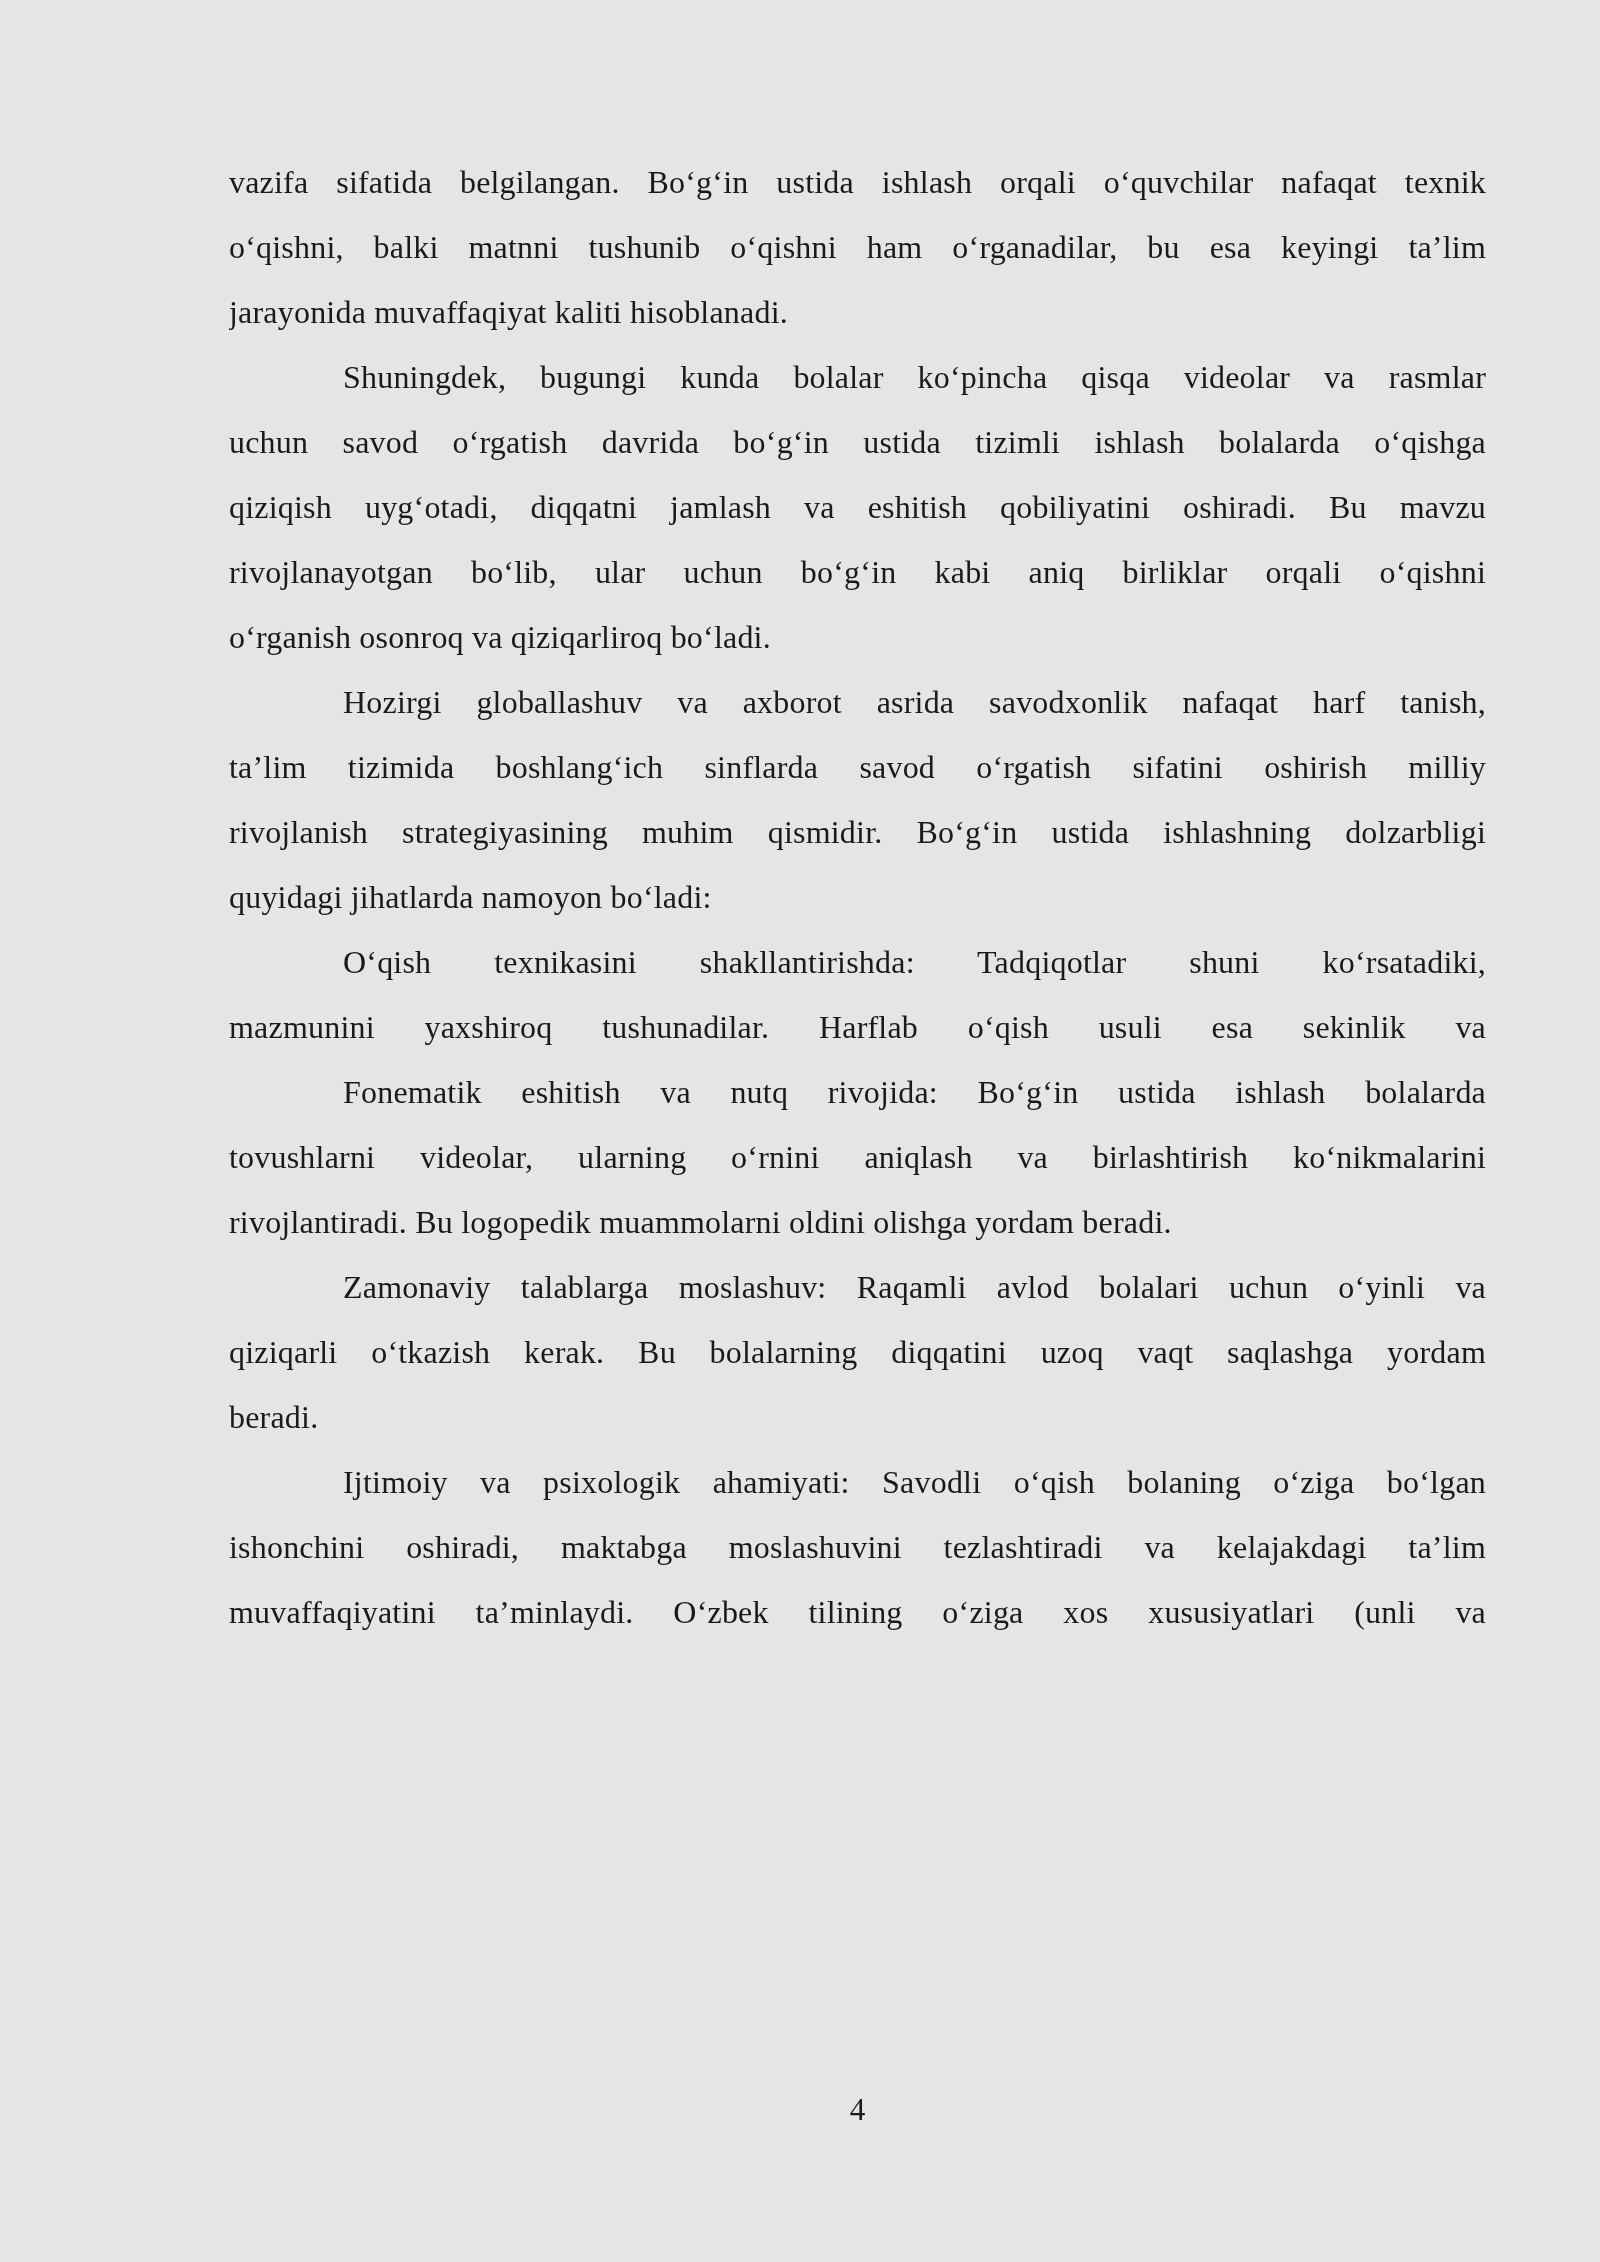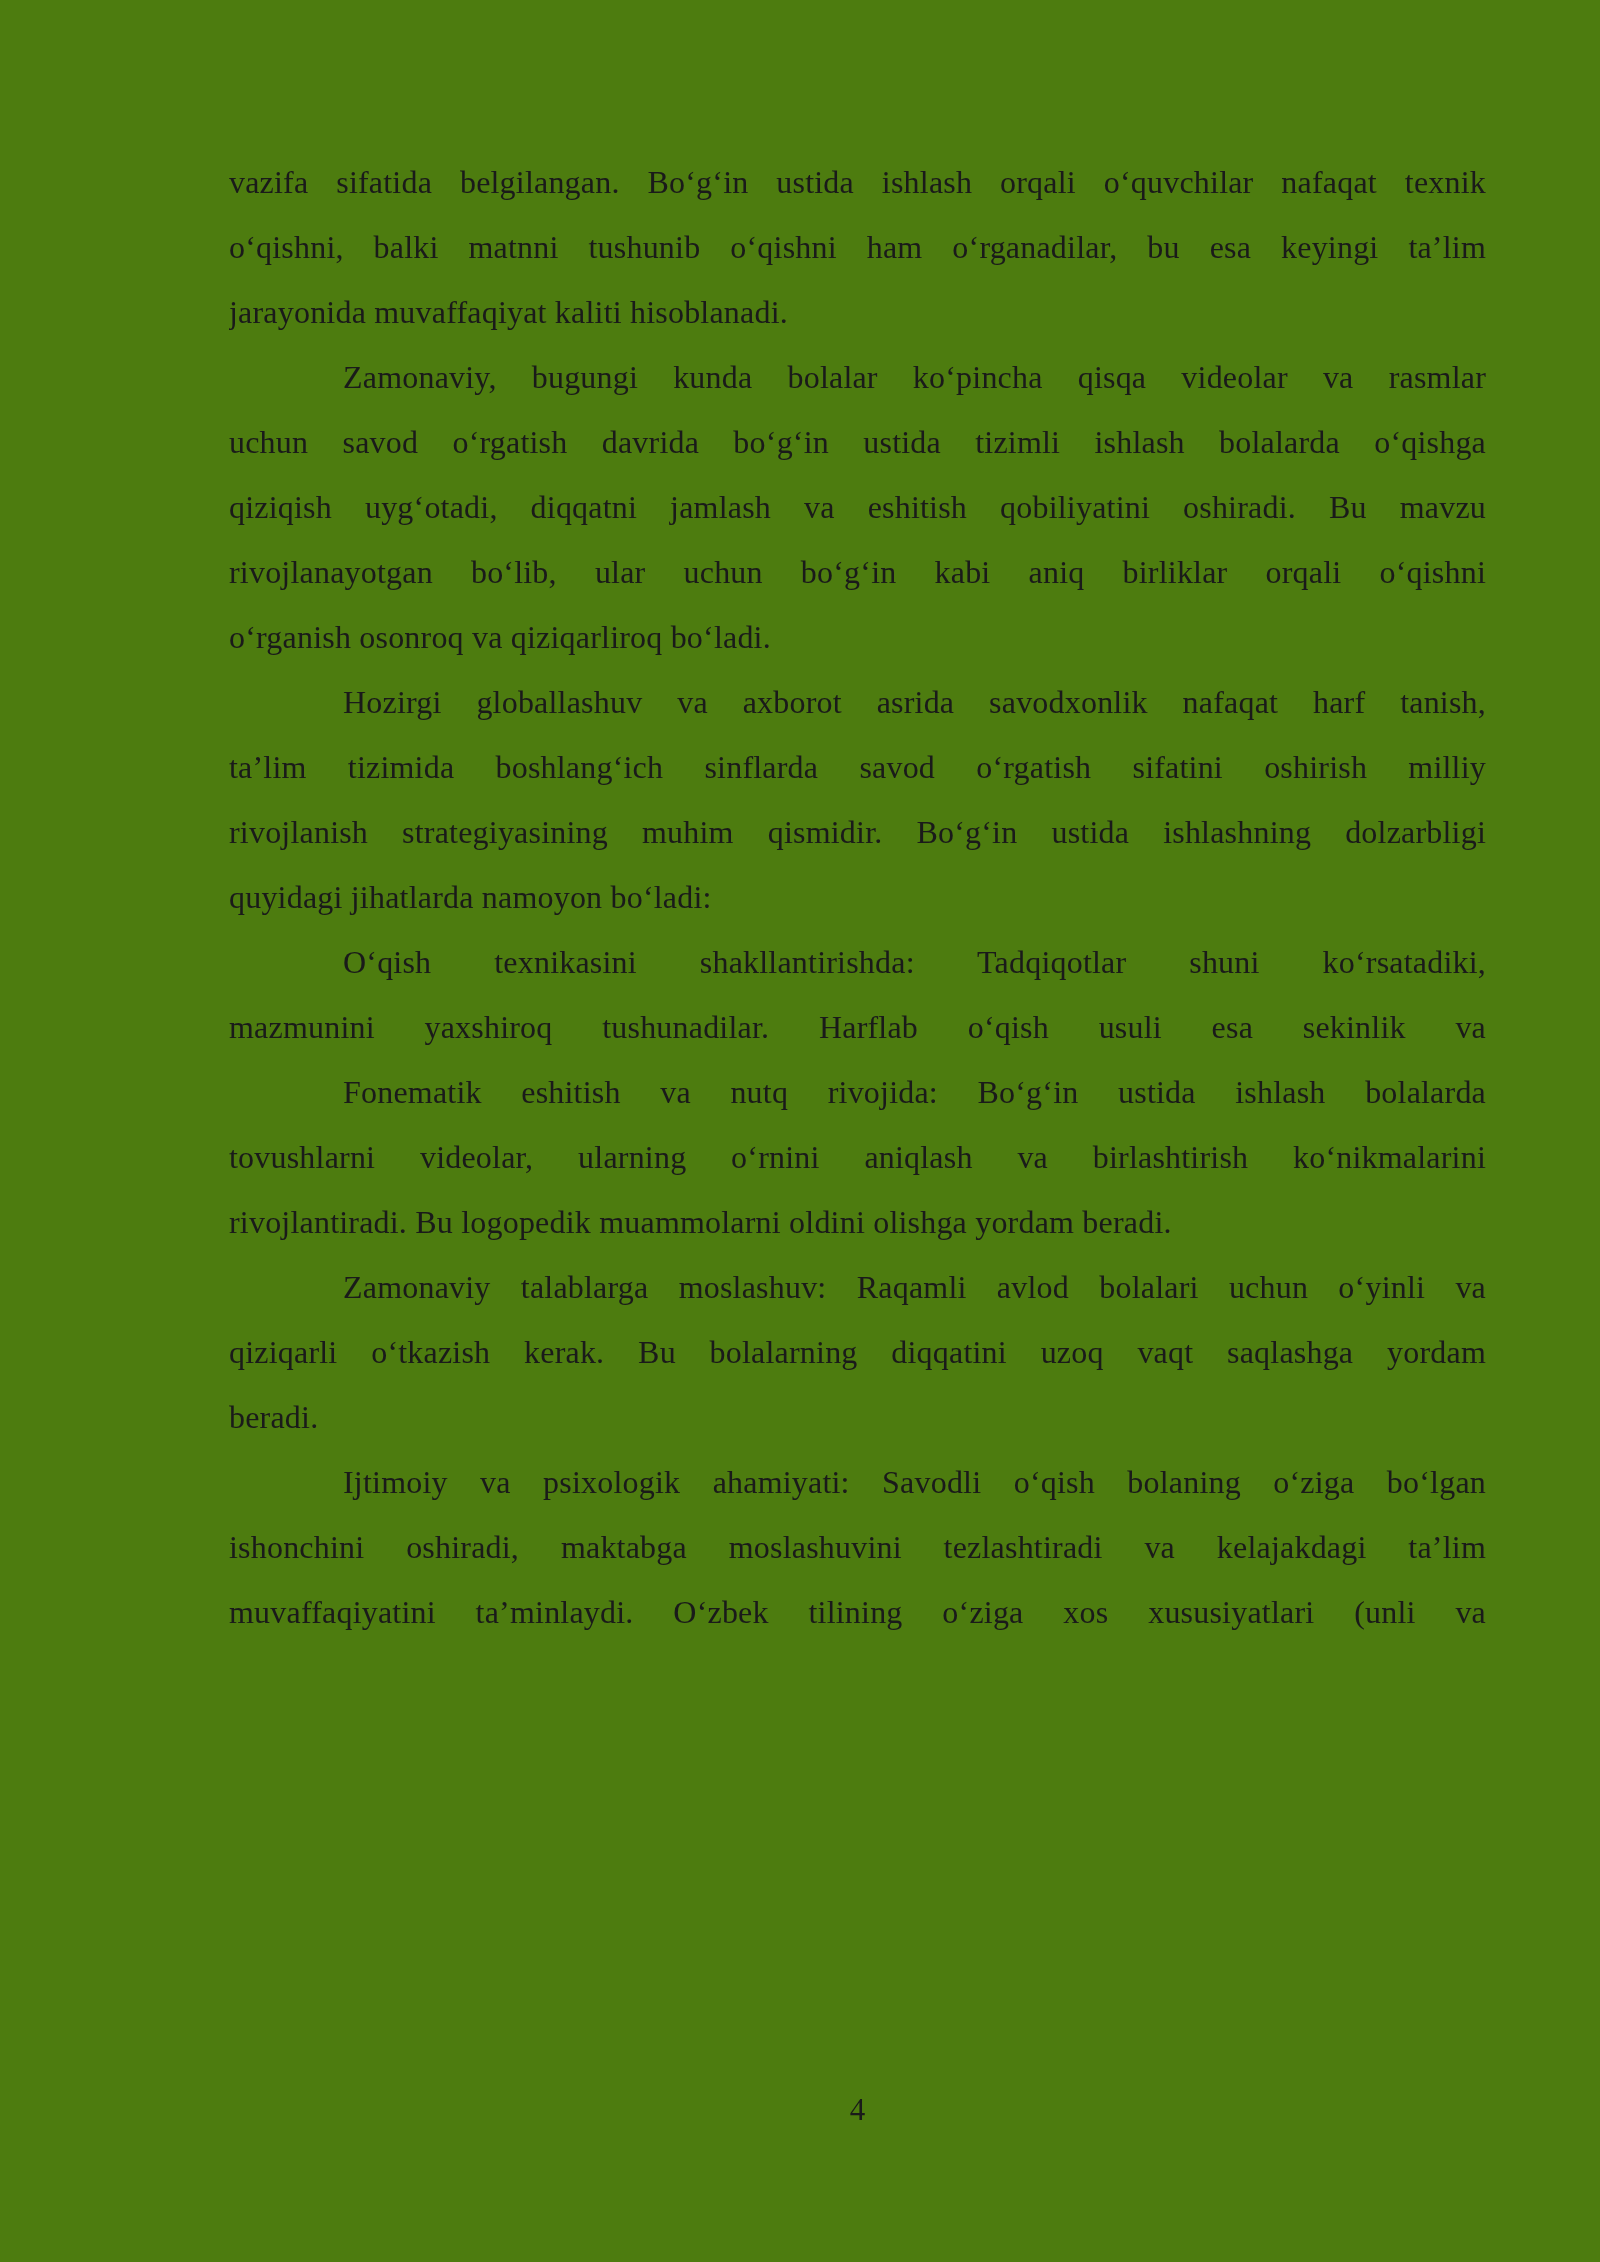--- a/index.html
+++ b/index.html
@@ -4,21 +4,21 @@
 <style>
   html, body {
     margin: 0;
     padding: 0;
     background: #ffffff;
   }
   .page {
     position: relative;
     width: 1600px;
     height: 2262px;
-    background: #4d7c0f;
+    background: #e5e5e5;
     overflow: hidden;
     font-family: "Liberation Serif", "DejaVu Serif", serif;
     color: #1a1a1a;
   }
   .doc-body {
     position: absolute;
     left: 229px;
     top: 150px;
     width: 1257px;
   }
@@ -60,21 +60,21 @@
 <div class="page">
   <div class="doc-body">
 
     <div class="para">
       <div class="ln j">vazifa sifatida belgilangan. Bo‘g‘in ustida ishlash orqali o‘quvchilar nafaqat texnik</div>
       <div class="ln j">o‘qishni, balki matnni tushunib o‘qishni ham o‘rganadilar, bu esa keyingi ta’lim</div>
       <div class="ln e">jarayonida muvaffaqiyat kaliti hisoblanadi.</div>
     </div>
 
     <div class="para">
-      <div class="ln j ind">Zamonaviy, bugungi kunda bolalar ko‘pincha qisqa videolar va rasmlar</div>
+      <div class="ln j ind">Shuningdek, bugungi kunda bolalar ko‘pincha qisqa videolar va rasmlar</div>
       <div class="ln j">uchun savod o‘rgatish davrida bo‘g‘in ustida tizimli ishlash bolalarda o‘qishga</div>
       <div class="ln j">qiziqish uyg‘otadi, diqqatni jamlash va eshitish qobiliyatini oshiradi. Bu mavzu</div>
       <div class="ln j">rivojlanayotgan bo‘lib, ular uchun bo‘g‘in kabi aniq birliklar orqali o‘qishni</div>
       <div class="ln e">o‘rganish osonroq va qiziqarliroq bo‘ladi.</div>
     </div>
 
     <div class="para">
       <div class="ln j ind">Hozirgi globallashuv va axborot asrida savodxonlik nafaqat harf tanish,</div>
       <div class="ln j">ta’lim tizimida boshlang‘ich sinflarda savod o‘rgatish sifatini oshirish milliy</div>
       <div class="ln j">rivojlanish strategiyasining muhim qismidir. Bo‘g‘in ustida ishlashning dolzarbligi</div>

